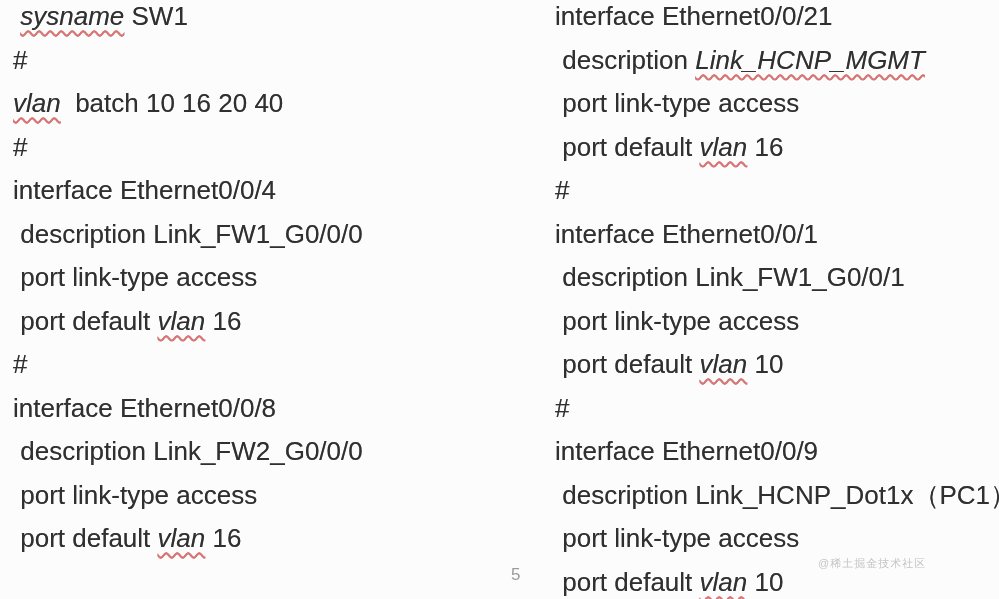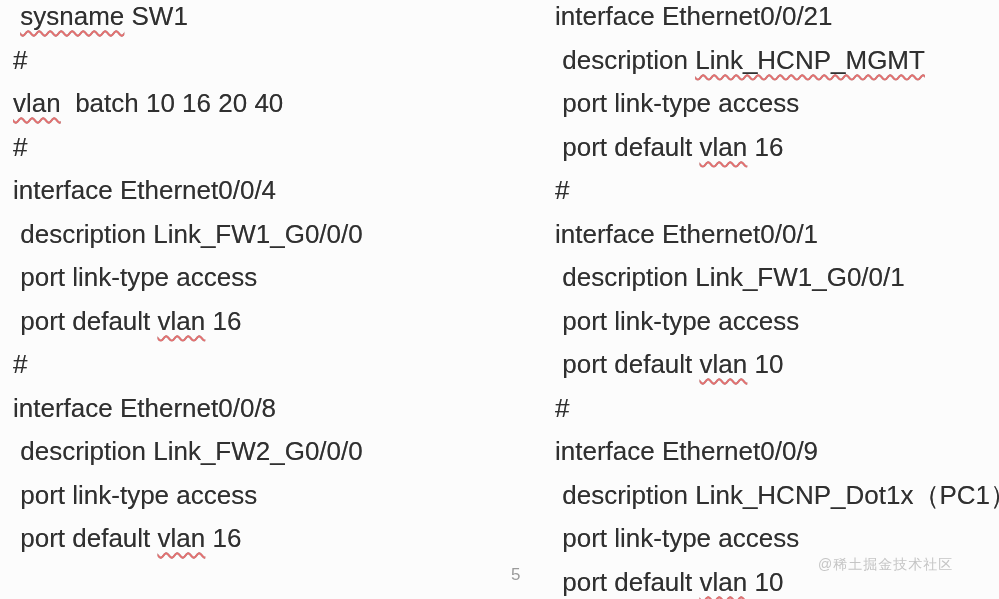--- a/index.html
+++ b/index.html
@@ -30,33 +30,34 @@
   }
   .col-left { left: 13px; }
   .col-right { left: 555px; }
   .config-line { height: 43.5px; }
   .misspelled {
     text-decoration-line: underline;
     text-decoration-style: wavy;
     text-decoration-color: var(--spellcheck);
     text-decoration-thickness: 1.5px;
     text-underline-offset: 5px;
+    font-style: italic;
   }
   .page-number {
     position: absolute;
     left: 511px;
     top: 565px;
     font-size: 17px;
     color: var(--page-number);
   }
   .watermark {
     position: absolute;
     left: 818px;
     top: 556px;
-    font-size: 14px;
+    font-size: 11px;
     letter-spacing: 1px;
     color: var(--watermark);
   }
 </style>
 </head>
 <body>
 
 <div class="config-column col-left"><div class="config-line"><span> </span><span class="misspelled">sysname</span><span> SW1</span></div><div class="config-line"><span>#</span></div><div class="config-line"><span class="misspelled">vlan</span><span>  batch 10 16 20 40</span></div><div class="config-line"><span>#</span></div><div class="config-line"><span>interface Ethernet0/0/4</span></div><div class="config-line"><span> description Link_FW1_G0/0/0</span></div><div class="config-line"><span> port link-type access</span></div><div class="config-line"><span> port default </span><span class="misspelled">vlan</span><span> 16</span></div><div class="config-line"><span>#</span></div><div class="config-line"><span>interface Ethernet0/0/8</span></div><div class="config-line"><span> description Link_FW2_G0/0/0</span></div><div class="config-line"><span> port link-type access</span></div><div class="config-line"><span> port default </span><span class="misspelled">vlan</span><span> 16</span></div></div>
 
 <div class="config-column col-right"><div class="config-line"><span>interface Ethernet0/0/21</span></div><div class="config-line"><span> description </span><span class="misspelled">Link_HCNP_MGMT</span></div><div class="config-line"><span> port link-type access</span></div><div class="config-line"><span> port default </span><span class="misspelled">vlan</span><span> 16</span></div><div class="config-line"><span>#</span></div><div class="config-line"><span>interface Ethernet0/0/1</span></div><div class="config-line"><span> description Link_FW1_G0/0/1</span></div><div class="config-line"><span> port link-type access</span></div><div class="config-line"><span> port default </span><span class="misspelled">vlan</span><span> 10</span></div><div class="config-line"><span>#</span></div><div class="config-line"><span>interface Ethernet0/0/9</span></div><div class="config-line"><span> description Link_HCNP_Dot1x（PC1）</span></div><div class="config-line"><span> port link-type access</span></div><div class="config-line"><span> port default </span><span class="misspelled">vlan</span><span> 10</span></div></div>

